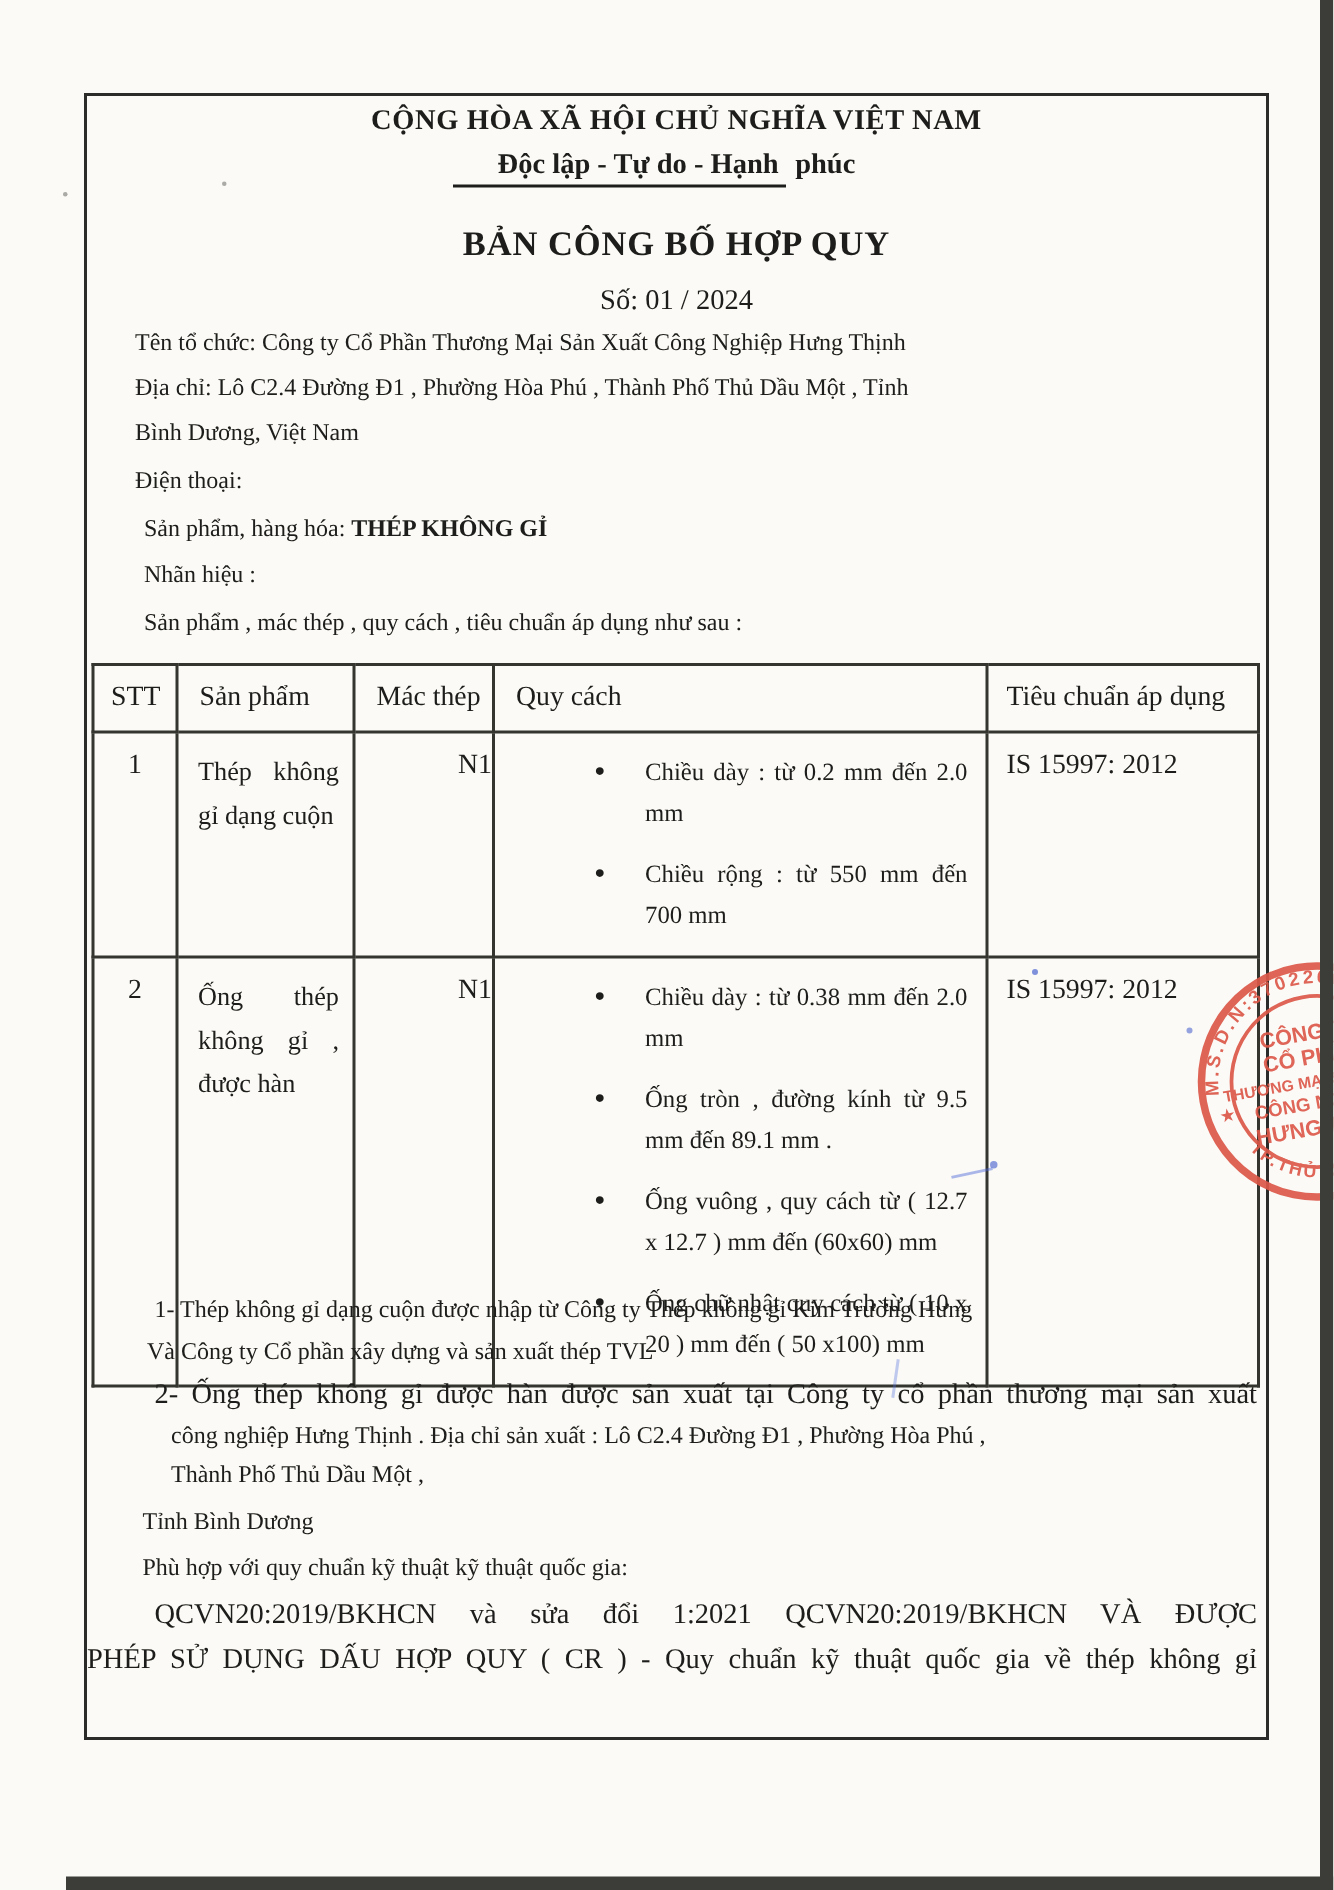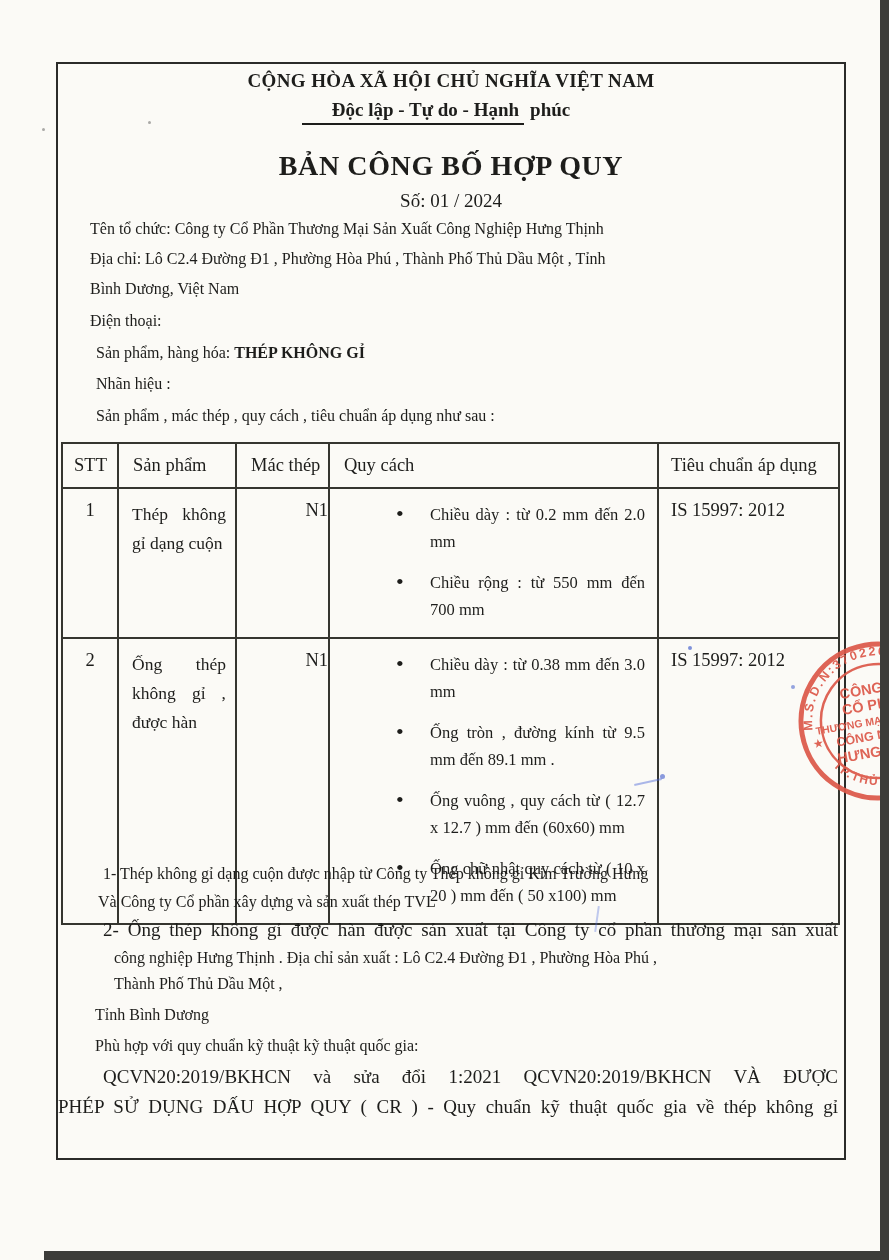--- a/index.html
+++ b/index.html
@@ -15,21 +15,21 @@
   .frame{
     position:absolute;left:56px;top:62px;width:786px;height:1094px;
     border:2px solid #2b2b29;background:transparent;
   }
   .abs{position:absolute;}
   .center{left:58px;width:786px;text-align:center;}
   .nat-title{top:70px;font-weight:bold;font-size:19px;letter-spacing:.4px;}
   .motto{top:99px;font-weight:bold;font-size:19px;}
   .motto .u{border-bottom:2px solid #1d1d1b;padding:0 5px 3px 30px;margin-left:-30px;}
   .motto .tail{padding-left:6px;}
-  .doc-title{top:150px;font-weight:bold;font-size:28px;letter-spacing:.6px;}
+  .doc-title{top:150px;font-weight:bold;font-size:23px;letter-spacing:.6px;}
   .doc-no{top:190px;font-size:19px;}
   .bodyline{font-size:16px;line-height:30px;white-space:nowrap;}
   .jline{font-size:19px;line-height:30px;text-align:justify;text-align-last:justify;}
   .prod b{font-weight:bold;margin-top:28px;}
   table.spec{
     position:absolute;left:61px;top:442px;border-collapse:collapse;table-layout:fixed;
     width:777px;font-size:18.5px;
   }
   table.spec td{border:2px solid #35352f;vertical-align:top;padding:0;overflow:hidden;}
   table.spec tr.hdr td{vertical-align:middle;height:43px;padding-left:14px;}
@@ -102,21 +102,21 @@
       <td class="std">IS 15997: 2012</td>
     </tr>
     <tr style="height:235px;">
       <td class="stt">2</td>
       <td class="prodcell">
             <div>Ống thép không gỉ , được hàn</div>
           </td>
       <td class="grade">N1</td>
       <td>
         <ul class="specs">
-          <li>Chiều dày : từ 0.38 mm đến 3.0 mm</li>
+          <li>Chiều dày : từ 0.38 mm đến 2.0 mm</li>
           <li>Ống tròn , đường kính từ 9.5 mm đến 89.1 mm .</li>
           <li>Ống vuông , quy cách từ ( 12.7 x 12.7 ) mm đến (60x60) mm</li>
           <li>Ống chữ nhật quy cách từ ( 10 x 20 ) mm đến ( 50 x100) mm</li>
         </ul>
       </td>
       <td class="std">IS 15997: 2012</td>
     </tr>
   </tbody>
     </table>
 

